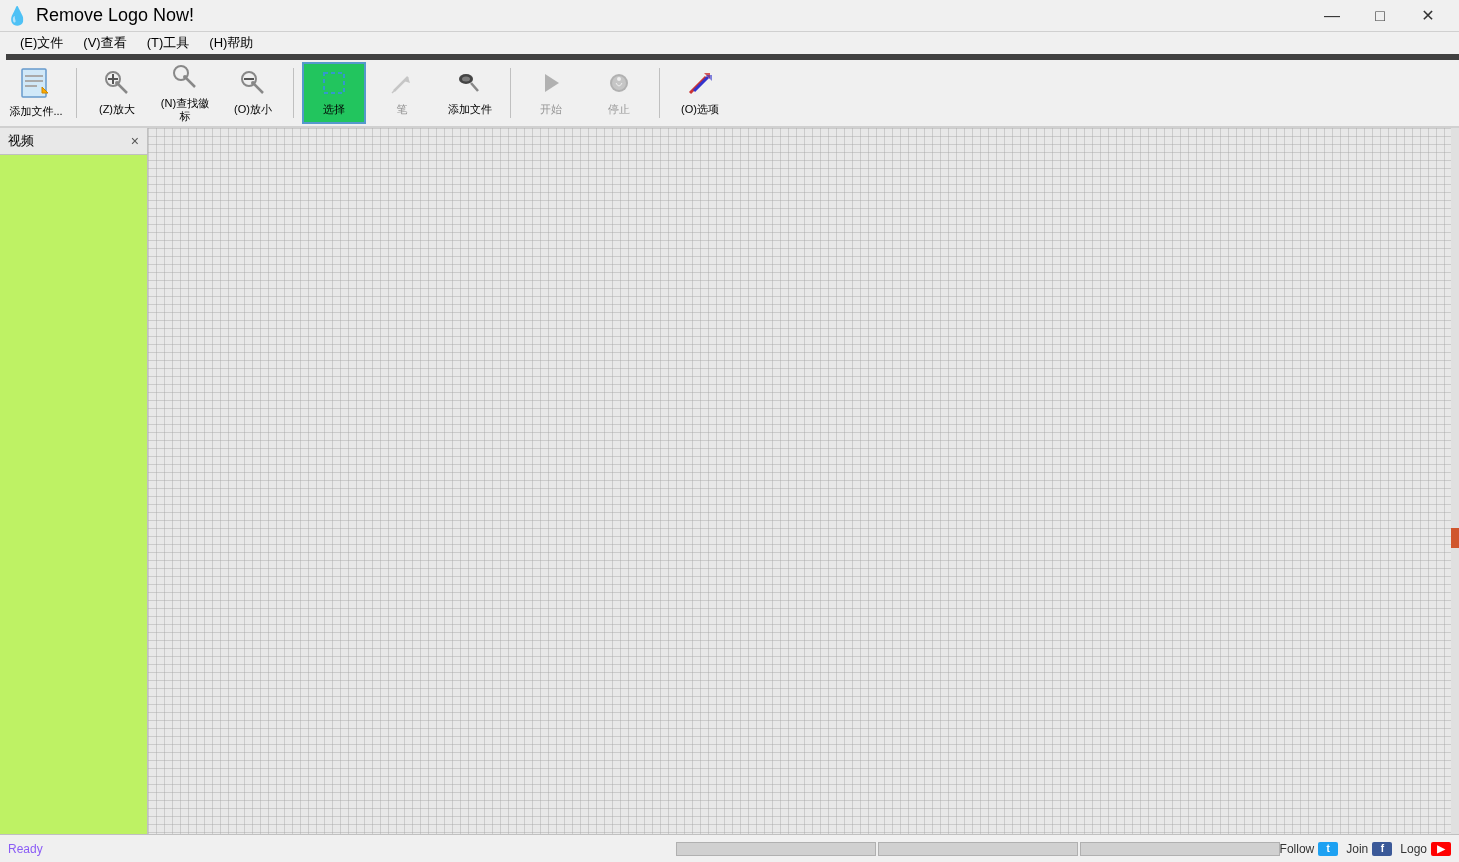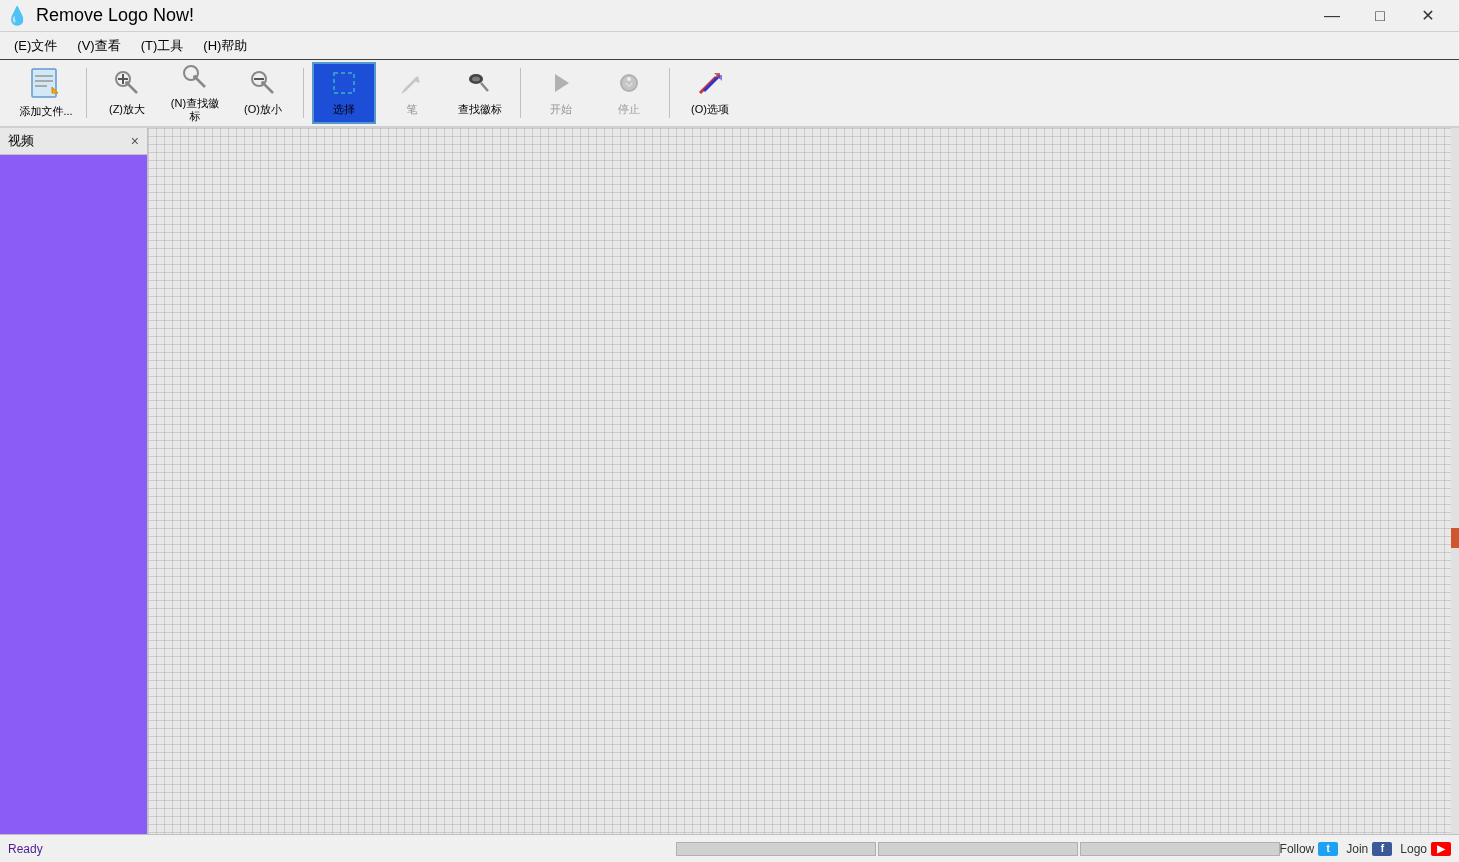--- a/index.html
+++ b/index.html
@@ -53,36 +53,37 @@
       border: none;
     }
 
     
     #menu-bar {
       height: 28px;
       background: #f0f0f0;
       display: flex;
       align-items: center;
       padding: 0 4px;
-      border-bottom: 1px solid #404040;
+      border-bottom: 6px solid #404040;
+      margin-left: 6px;
     }
     .menu-item {
       padding: 4px 10px;
       cursor: pointer;
       color: #000;
       font-size: 13px;
     }
 
     
     #toolbar {
       height: 68px;
       background: #f0f0f0;
       display: flex;
       align-items: center;
-      padding: 2px 14px;
+      padding: 2px 4px;
       border-bottom: 2px solid #d0d0d0;
       gap: 4px;
     }
     .toolbar-separator {
       width: 1px;
       height: 50px;
       background: #c0c0c0;
       margin: 0 4px;
     }
     .toolbar-btn {
@@ -94,21 +95,21 @@
       height: 62px;
       padding: 4px;
       cursor: pointer;
       border: 1px solid transparent;
       background: transparent;
       font-size: 11px;
       color: #000;
       gap: 2px;
     }
     .toolbar-btn.active {
-      background: #1d4ed8;
+      background: #22c55e;
       border: 2px solid #5599cc;
     }
     .toolbar-btn.disabled {
       opacity: 0.4;
       cursor: default;
     }
     .toolbar-icon {
       font-size: 24px;
       line-height: 1;
     }
@@ -121,21 +122,21 @@
     
     #main {
       display: flex;
       height: calc(862px - 32px - 28px - 68px - 28px);
     }
 
     
     #sidebar {
       width: 148px;
       min-width: 148px;
-      background: #8b5cf6;
+      background: #bef264;
       border-right: 1px solid #c0c0c0;
       position: relative;
     }
     #sidebar-header {
       display: flex;
       align-items: center;
       justify-content: space-between;
       padding: 4px 8px;
       background: #e8e8e8;
       border-bottom: 1px solid #c0c0c0;
@@ -187,21 +188,21 @@
       height: 28px;
       background: #f0f0f0;
       border-top: 1px solid #c0c0c0;
       display: flex;
       align-items: center;
       padding: 0 8px;
       font-size: 12px;
     }
     .status-text {
       flex: 1;
-      color: #4c1d95;
+      color: #8b5cf6;
     }
     .status-progress {
       display: flex;
       align-items: center;
       gap: 2px;
     }
     .progress-segment {
       height: 14px;
       background: #d0d0d0;
       border: 1px solid #b0b0b0;
@@ -332,21 +333,21 @@
   </div>
 
   <div class="toolbar-btn">
     <span class="toolbar-icon">
       <svg width="28" height="28" viewBox="0 0 28 28">
         <ellipse cx="10" cy="10" rx="7" ry="5" fill="#444"></ellipse>
         <ellipse cx="10" cy="10" rx="4" ry="2.5" fill="#fff" opacity="0.3"></ellipse>
         <line x1="15" y1="14" x2="22" y2="22" stroke="#888" stroke-width="2.5"></line>
       </svg>
     </span>
-    <span class="toolbar-label">查找徽标</span>
+    <span class="toolbar-label">添加文件</span>
   </div>
 
   <div class="toolbar-separator"></div>
 
   <div class="toolbar-btn disabled">
     <span class="toolbar-icon">
       <svg width="28" height="28" viewBox="0 0 28 28">
         <polygon points="8,5 22,14 8,23" fill="#555"></polygon>
       </svg>
     </span>

